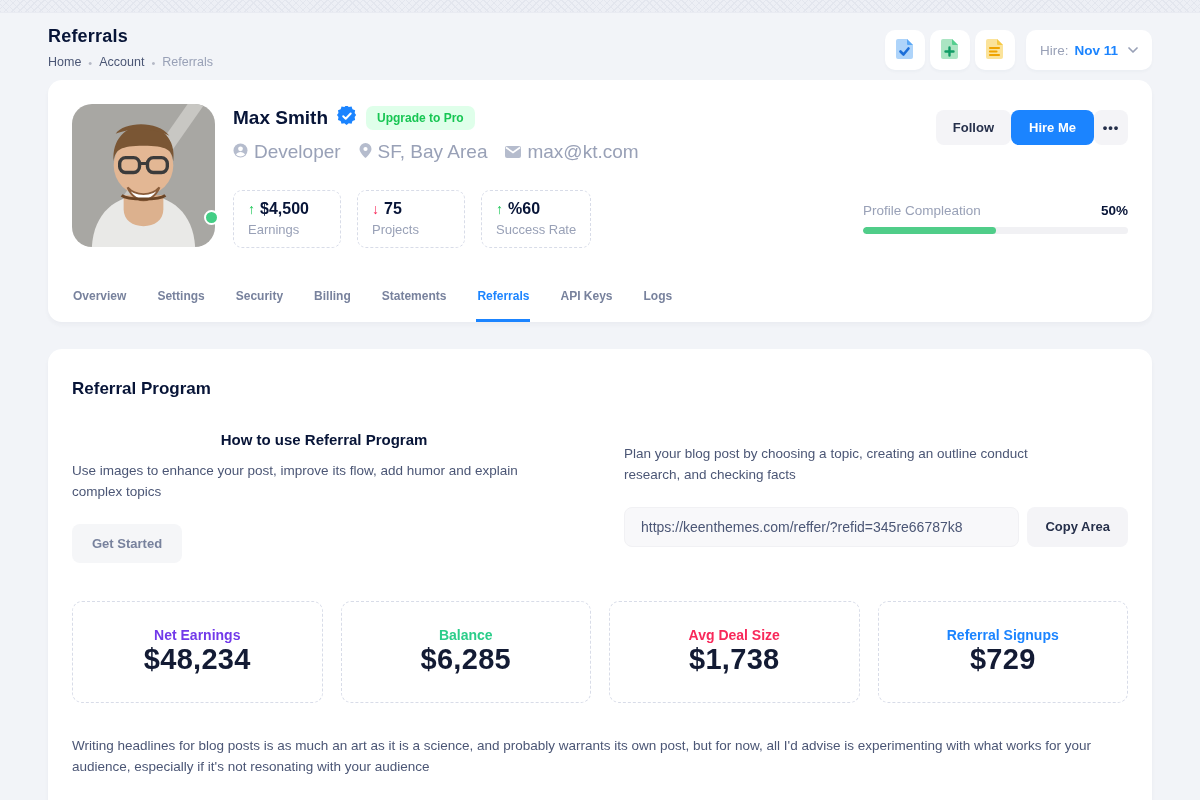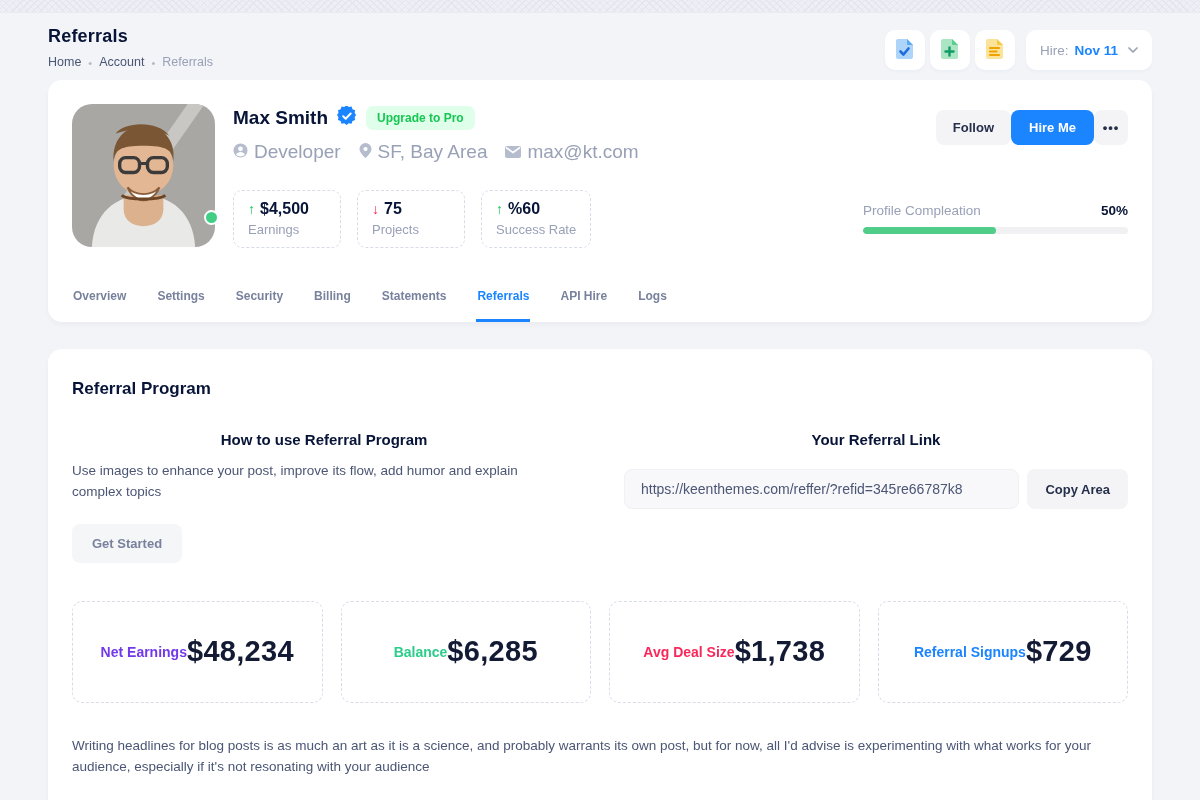--- a/index.html
+++ b/index.html
@@ -97,21 +97,21 @@
   .link-row { margin-top:21px; display:flex; gap:8px; }
   .link-input {
     flex:1; background:#f8f8fa; border:1px solid #f1f1f4; border-radius:8px;
     padding:11px 16px; font-size:14px; color:#4b5675; font-family:inherit; outline:none;
   }
   .copy-btn { background:#f4f4f7; color:#252f4a; padding:11px 18px; white-space:nowrap; }
   
   .metric-row { display:grid; grid-template-columns:repeat(4,1fr); gap:18px; margin-top:38px; }
   .metric-box {
     border:1px dashed #d8dce8; border-radius:10px; height:102px;
-    display:flex; align-items:center; justify-content:center; text-align:right;
+    display:flex; flex-direction:column; align-items:center; justify-content:center; text-align:right;
   }
   .metric-label { font-size:14px; font-weight:600; }
   .metric-value { font-size:29px; font-weight:700; color:#131b34; letter-spacing:.3px; }
   .note-text { margin-top:32px; font-size:13.5px; line-height:1.6; color:#4b5675; max-width:1070px; }
 </style>
 </head>
 <body>
 
 <div class="viewport">
   <div class="top-texture"></div>
@@ -274,39 +274,39 @@
       </div>
     </div>
 
     <div class="tabs">
       <div class="tab">Overview</div>
       <div class="tab">Settings</div>
       <div class="tab">Security</div>
       <div class="tab">Billing</div>
       <div class="tab">Statements</div>
       <div class="tab active">Referrals</div>
-      <div class="tab">API Hire</div>
+      <div class="tab">API Keys</div>
       <div class="tab">Logs</div>
     </div>
   </div>
 
   <div class="card referral-card">
     <div class="section-title">Referral Program</div>
 
     <div class="cols">
       <div class="col">
         <div class="col-title">How to use Referral Program</div>
         <div class="col-desc">Use images to enhance your post, improve its flow, add humor and explain complex topics</div>
         <div class="col-action-row">
           <button class="btn btn-soft">Get Started</button>
         </div>
       </div>
 
       <div class="col">
-        <div class="col-title">Your Referral Link</div>
+        <div class="col-desc">Plan your blog post by choosing a topic, creating an outline conduct research, and checking facts</div>
         <div class="link-row">
           <input class="link-input" readonly="" value="https://keenthemes.com/reffer/?refid=345re66787k8" style="">
           <button class="btn copy-btn">Copy Area</button>
         </div>
       </div>
     </div>
 
     <div class="metric-row">
       <div class="metric-box">
         <div class="metric-label" style="color: rgb(114, 57, 234);">Net Earnings</div>

